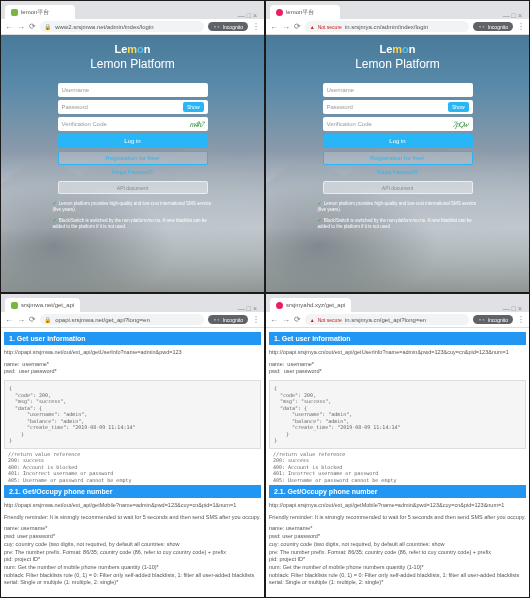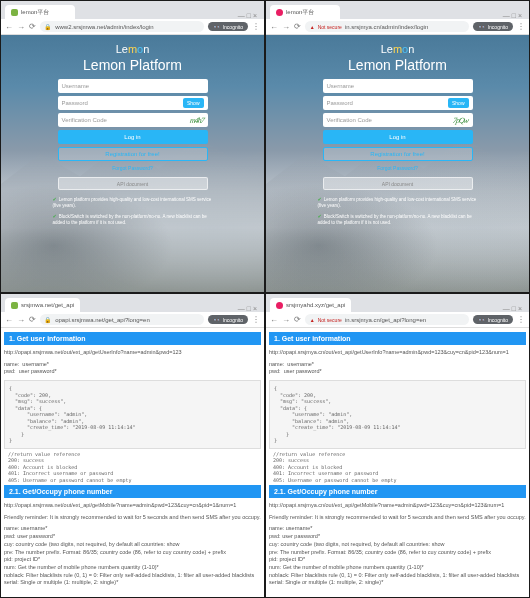--- a/index.html
+++ b/index.html
@@ -10,23 +10,23 @@
 .tab .fav{width:7px;height:7px;background:#7cb342;border-radius:2px}
 .tab.alt .fav{background:#e91e63;border-radius:50%}
 .addr-row{height:16px;background:#fff;display:flex;align-items:center;padding:0 4px;gap:4px;border-bottom:1px solid #ddd}
 .nav-ico{color:#777;font-size:8px}
 .url-bar{flex:1;background:#f1f3f4;border-radius:7px;height:11px;display:flex;align-items:center;padding:0 5px;color:#555;font-size:6px;gap:3px;overflow:hidden;white-space:nowrap}
 .lock{color:#5f6368;font-size:6px}
 .incog{background:#5f6368;color:#fff;border-radius:7px;padding:1px 5px;font-size:5px;display:flex;align-items:center;gap:2px}
 .incog::before{content:"👓";font-size:6px}
 .login-bg{flex:1;background:linear-gradient(180deg,#4a7a9a 0%,#5a8aaa 20%,#8a9aaa 45%,#b8c0c8 60%,#d8dce0 75%,#8a9088 100%);position:relative;display:flex;flex-direction:column;align-items:center;padding-top:8px;overflow:hidden}
 .login-bg::before{content:"";position:absolute;bottom:0;left:0;right:0;height:60%;background:linear-gradient(180deg,transparent 0%,rgba(150,160,170,0.3) 30%),radial-gradient(ellipse at 20% 70%,rgba(70,80,85,0.6) 0%,transparent 40%),radial-gradient(ellipse at 80% 60%,rgba(200,210,215,0.5) 0%,transparent 50%);clip-path:polygon(0 30%,15% 10%,30% 25%,45% 5%,60% 20%,75% 0%,90% 15%,100% 8%,100% 100%,0 100%)}
-.logo{color:#fff;font-size:11px;font-weight:normal;text-align:center;z-index:1}
+.logo{color:#fff;font-size:11px;font-weight:bold;text-align:center;z-index:1}
 .logo .o1{color:#ffd54f}.logo .o2{color:#4fc3f7}
-.platform{color:#fff;font-size:14px;margin:2px 0 6px;z-index:1}
+.platform{color:#fff;font-size:12px;margin:2px 0 12px;z-index:1}
 .form{width:150px;z-index:1;display:flex;flex-direction:column;gap:3px}
 .inp{background:#fff;border-radius:2px;height:14px;display:flex;align-items:center;padding:0 4px;color:#999;font-size:6px}
 .inp.pw{justify-content:space-between}
 .pw-btn{background:#29b6f6;color:#fff;height:10px;padding:0 4px;border-radius:2px;display:flex;align-items:center;font-size:5px}
 .inp.vc{justify-content:space-between}
 .captcha{font-family:cursive;color:#388e3c;font-size:8px;font-style:italic;letter-spacing:-1px;transform:skewX(-10deg)}
 .btn{height:14px;border-radius:2px;display:flex;align-items:center;justify-content:center;font-size:6px}
 .btn.login{background:#29b6f6;color:#fff}
 .btn.reg{border:0.5px solid #29b6f6;color:#29b6f6;background:rgba(255,255,255,0.2)}
 .link{color:#29b6f6;font-size:5px;text-align:center;margin-top:1px}

